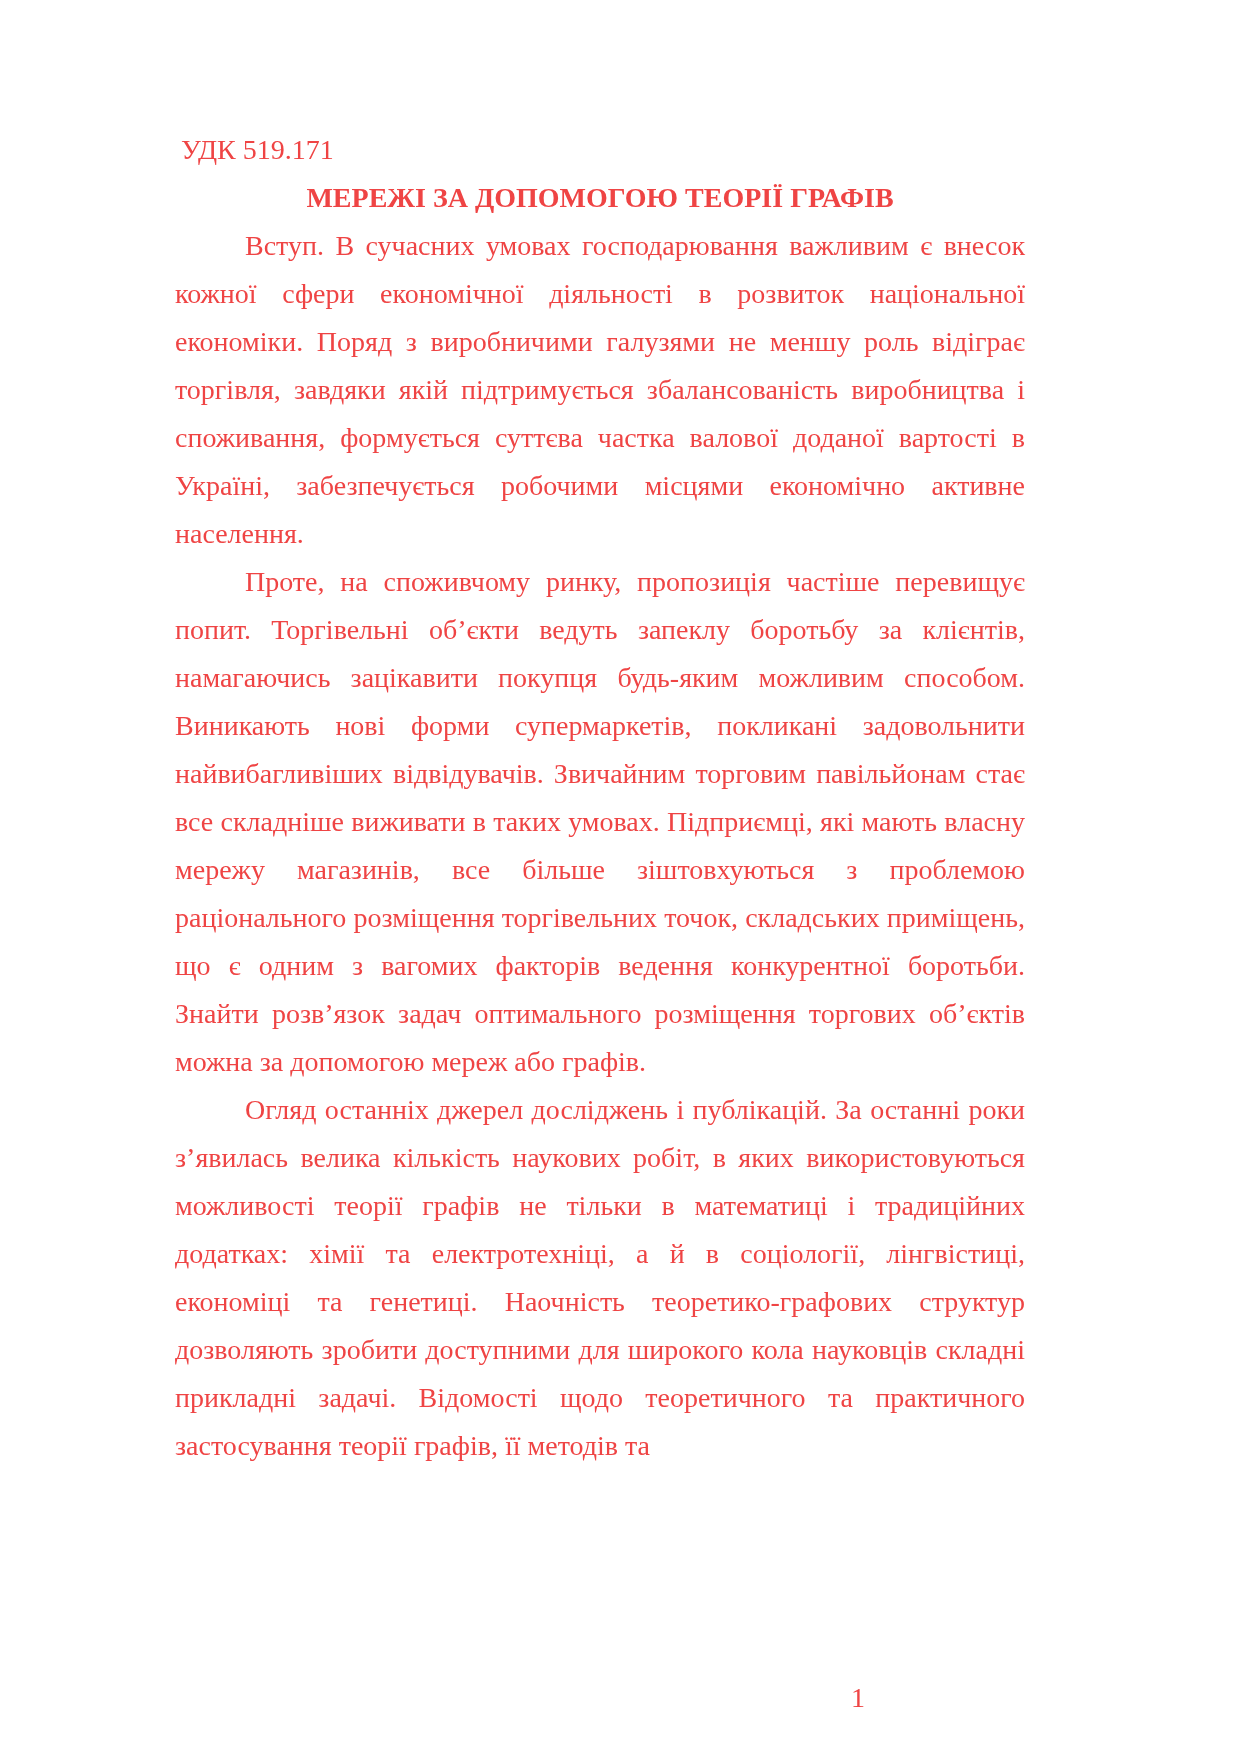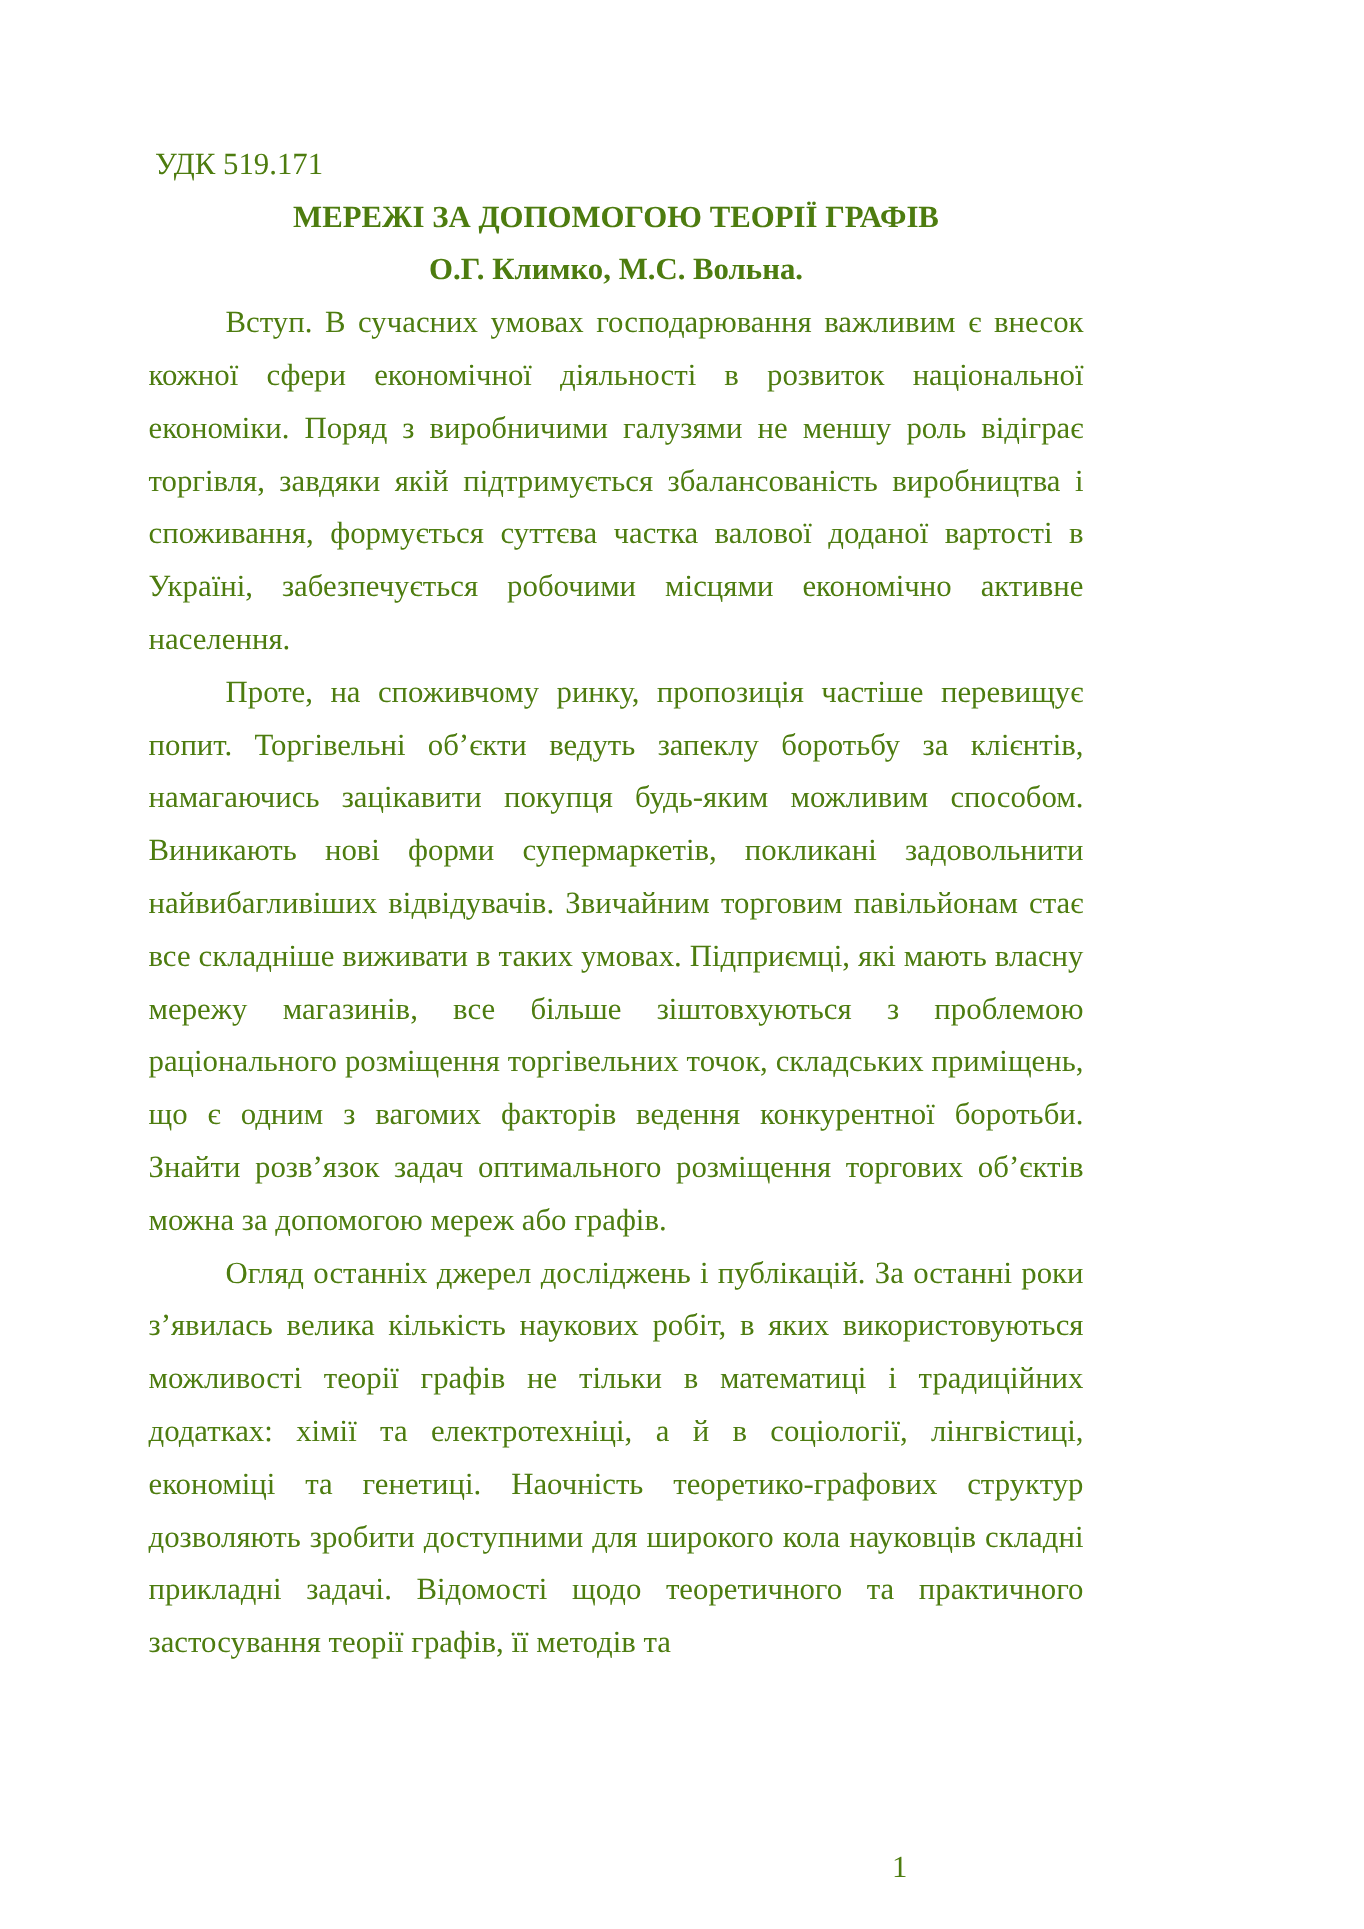--- a/index.html
+++ b/index.html
@@ -7,21 +7,22 @@
     padding: 0;
     background: #ffffff;
   }
   .page {
     position: relative;
     width: 1080px;
     height: 1754px;
     background: #ffffff;
     overflow: hidden;
     font-family: "Liberation Serif", "DejaVu Serif", serif;
-    color: #4d7c0f;
+    color: #ef4444;
+    margin-left: 40px;
   }
   .content {
     position: absolute;
     left: 135px;
     top: 126px;
     width: 850px;
     font-size: 28px;
     line-height: 48px;
   }
   .udc {
@@ -67,21 +68,20 @@
 
 <div class="page">
   <div class="content">
 
     <div class="udc">УДК 519.171</div>
 
     <div class="title">
       <div class="title-line">МЕРЕЖІ ЗА ДОПОМОГОЮ ТЕОРІЇ ГРАФІВ</div>
     </div>
 
-    <div class="authors">О.Г. Климко, М.С. Вольна.</div>
 
 
     <p class="para"><span class="lead">Вступ.</span><span> В сучасних умовах господарювання важливим є внесок кожної сфери економічної діяльності в розвиток національної економіки. Поряд з виробничими галузями не меншу роль відіграє торгівля, завдяки якій підтримується збалансованість виробництва і споживання, формується суттєва частка валової доданої вартості в Україні, забезпечується робочими місцями економічно активне населення.</span></p>
 
     <p class="para"><span>Проте, на споживчому ринку, пропозиція частіше перевищує попит. Торгівельні об’єкти ведуть запеклу боротьбу за клієнтів, намагаючись зацікавити покупця будь-яким можливим способом. Виникають нові форми супермаркетів, покликані задовольнити найвибагливіших відвідувачів. Звичайним торговим павільйонам стає все складніше виживати в таких умовах. Підприємці, які мають власну мережу магазинів, все більше зіштовхуються з проблемою раціонального розміщення торгівельних точок, складських приміщень, що є одним з вагомих факторів ведення конкурентної боротьби. Знайти розв’язок задач оптимального розміщення торгових об’єктів можна за допомогою мереж або графів.</span></p>
 
     <p class="para"><span class="lead">Огляд останніх джерел досліджень і публікацій.</span><span> За останні роки з’явилась велика кількість наукових робіт, в яких використовуються можливості теорії графів не тільки в математиці і традиційних додатках: хімії та електротехніці, а й в соціології, лінгвістиці, економіці та генетиці. Наочність теоретико-графових структур дозволяють зробити доступними для широкого кола науковців складні прикладні задачі. Відомості щодо теоретичного та практичного застосування теорії графів, її методів та</span></p>
 
   </div>
 

